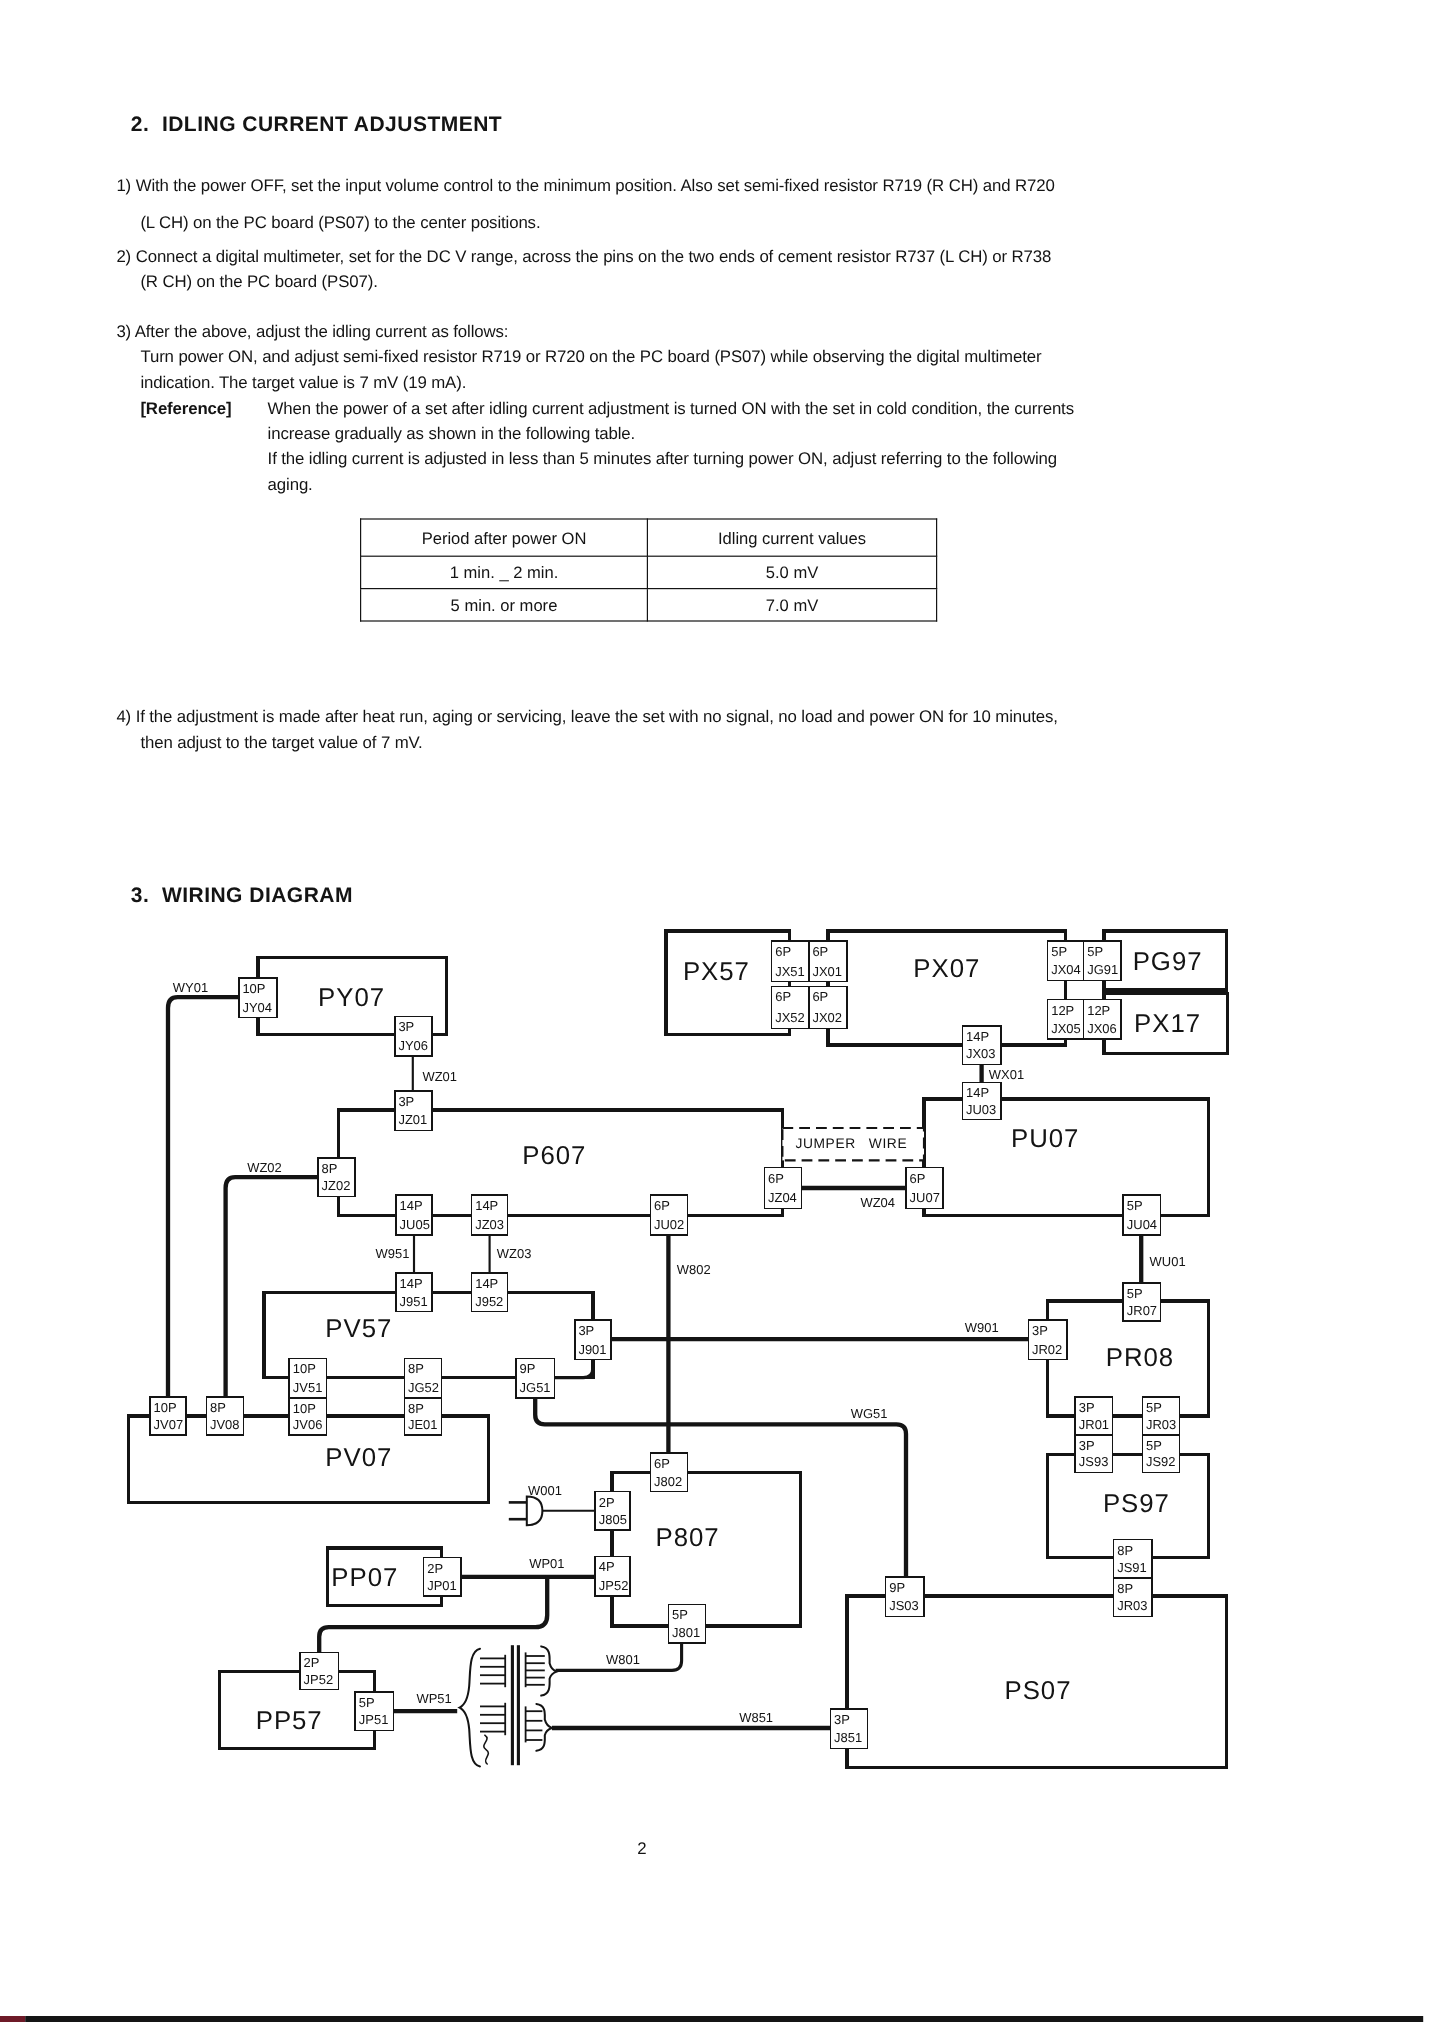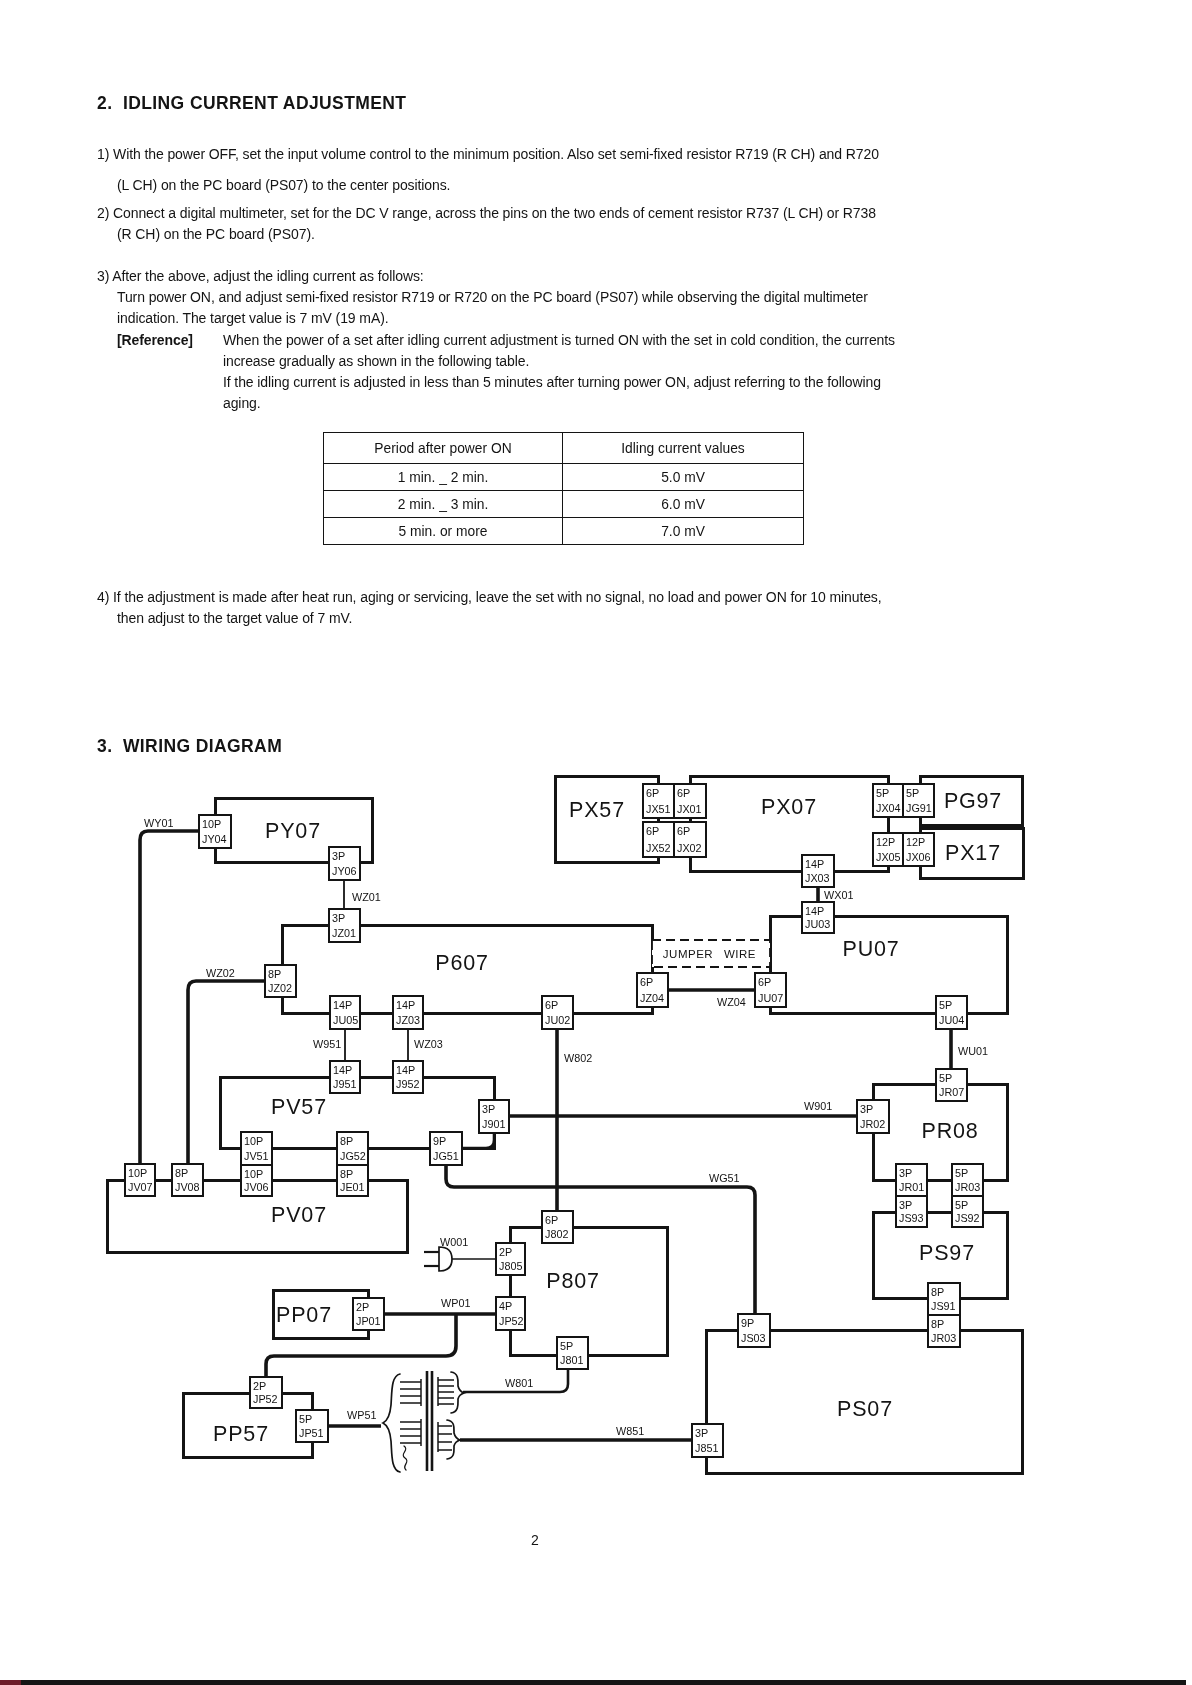--- a/index.html
+++ b/index.html
@@ -18,23 +18,24 @@
     line-height:15px;
     white-space:pre;
     letter-spacing:-0.1px;
     color:#141414;
   }
   .doc-line.h{
     font-size:17.5px;
     line-height:19px;
     font-weight:700;
     letter-spacing:0.4px;
+    margin-left:12px;
   }
   .doc-line.b{font-weight:700;}
-  #table-wrap{position:absolute;margin-left:23px;}
+  #table-wrap{position:absolute;}
   .spec-table{border-collapse:collapse;table-layout:fixed;}
   .spec-table th,.spec-table td{
     border:1.4px solid #141414;
     font-size:13.8px;
     font-weight:400;
     text-align:center;
     vertical-align:middle;
     padding:0;
     color:#141414;
   }
@@ -76,24 +77,20 @@
             <th style="width: 238px;">Period after power ON</th>
             <th style="width: 240px;">Idling current values</th>
           </tr>
         </thead>
         <tbody>
           <tr style="height: 27px;">
             <td>1 min. _ 2 min.</td>
             <td>5.0 mV</td>
           </tr>
           <tr style="height: 27px;">
-            <td>2 min. _ 3 min.</td>
-            <td>6.0 mV</td>
-          </tr>
-          <tr style="height: 27px;">
             <td>5 min. or more</td>
             <td>7.0 mV</td>
           </tr>
         </tbody>
       </table>
     </div>
   <svg id="diagram-svg" width="1192" height="1685" viewBox="0 0 1192 1685">
       <g>
         <rect x="215" y="798" width="157" height="64" fill="#ffffff" stroke="#141414" stroke-width="3" shape-rendering="crispEdges"></rect>
         <text x="293" y="831" text-anchor="middle" dominant-baseline="central" class="b-label">PY07</text>

